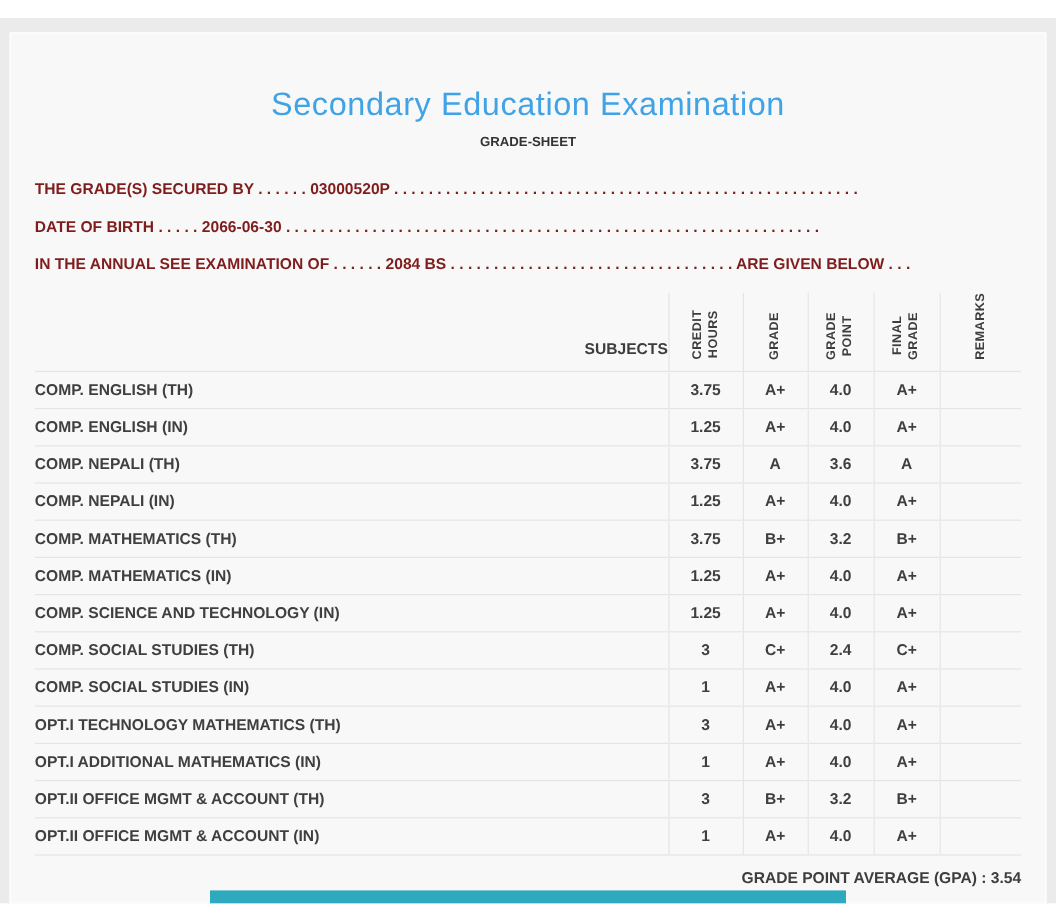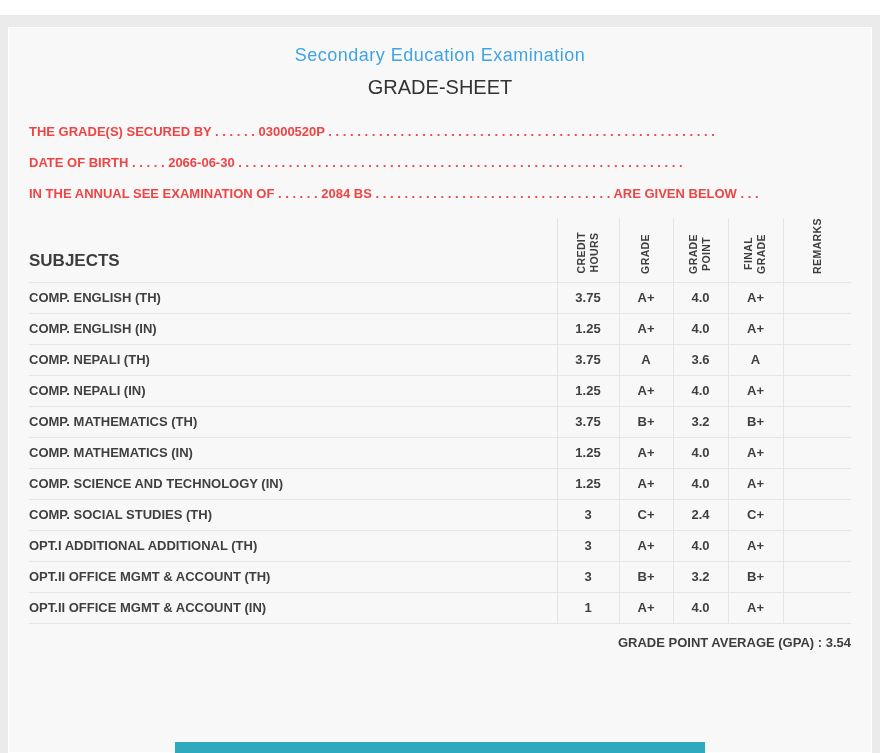--- a/index.html
+++ b/index.html
@@ -11,55 +11,55 @@
   }
   .stage { position: relative; width: 880px; height: 753px; background: #ffffff; }
   .gray-bg { position: absolute; left: 0; right: 0; top: 15px; bottom: 0; background: #ebebeb; }
   .card {
     position: absolute; left: 8px; right: 8px; top: 27px; bottom: 0;
     background: #f8f8f8; border: 1px solid #ffffff;
     box-sizing: border-box;
   }
   .content { padding: 0 20px; }
   .title {
-    margin-top: 17px;
+    margin-top: 44px;
     text-align: center;
-    font-size: 18px; font-weight: 400; letter-spacing: 0.5px;
+    font-size: 27px; font-weight: 400; letter-spacing: 0.5px;
     font-stretch: condensed;
   }
   .subtitle {
     margin-top: 10px;
     text-align: center;
-    font-size: 20px; font-weight: 400; color: #333333;
+    font-size: 11px; font-weight: 700; color: #333333;
     font-stretch: condensed;
   }
   .info-lines { margin-top: 17px; }
   .info-line {
     height: 31px; line-height: 31px;
-    font-size: 13px; font-weight: 700; color: #ef4444;
+    font-size: 13px; font-weight: 700; color: #7f1d1d;
     font-stretch: condensed;
     white-space: nowrap; overflow: hidden;
   }
   table.grades {
     width: 100%; margin-top: 9px;
     border-collapse: collapse; table-layout: fixed;
     border-bottom: 1px solid #e5e5e5;
   }
   col.c-sub    { width: auto; }
   col.c-credit { width: 62px; }
   col.c-grade  { width: 54px; }
   col.c-point  { width: 55px; }
   col.c-final  { width: 55px; }
   col.c-rem    { width: 68px; }
   th {
     height: 52px; vertical-align: bottom;
     font-weight: 700; color: #3d3d3d; padding: 0;
     font-stretch: condensed;
   }
-  th.sub-h { text-align: left; font-size: 17px; padding-bottom: 11px; }
+  th.sub-h { text-align: right; font-size: 13px; padding-bottom: 11px; }
   th.v-h   { text-align: center; }
   .rot {
     display: inline-block;
     writing-mode: vertical-rl;
     transform: rotate(180deg);
     white-space: pre-line;
     font-size: 10.5px; line-height: 1.25; letter-spacing: 0.4px;
     margin-bottom: 4px;
   }
   td {
@@ -183,22 +183,38 @@
   </tr>
             <tr>
     <td>COMP. SOCIAL STUDIES (TH)</td>
     <td class="val bl">3</td>
     <td class="val bl">C+</td>
     <td class="val bl">2.4</td>
     <td class="val bl">C+</td>
     <td class="val bl"></td>
   </tr>
             <tr>
-    <td>OPT.I ADDITIONAL ADDITIONAL (TH)</td>
+    <td>COMP. SOCIAL STUDIES (IN)</td>
+    <td class="val bl">1</td>
+    <td class="val bl">A+</td>
+    <td class="val bl">4.0</td>
+    <td class="val bl">A+</td>
+    <td class="val bl"></td>
+  </tr>
+            <tr>
+    <td>OPT.I TECHNOLOGY MATHEMATICS (TH)</td>
     <td class="val bl">3</td>
+    <td class="val bl">A+</td>
+    <td class="val bl">4.0</td>
+    <td class="val bl">A+</td>
+    <td class="val bl"></td>
+  </tr>
+            <tr>
+    <td>OPT.I ADDITIONAL MATHEMATICS (IN)</td>
+    <td class="val bl">1</td>
     <td class="val bl">A+</td>
     <td class="val bl">4.0</td>
     <td class="val bl">A+</td>
     <td class="val bl"></td>
   </tr>
             <tr>
     <td>OPT.II OFFICE MGMT &amp; ACCOUNT (TH)</td>
     <td class="val bl">3</td>
     <td class="val bl">B+</td>
     <td class="val bl">3.2</td>

